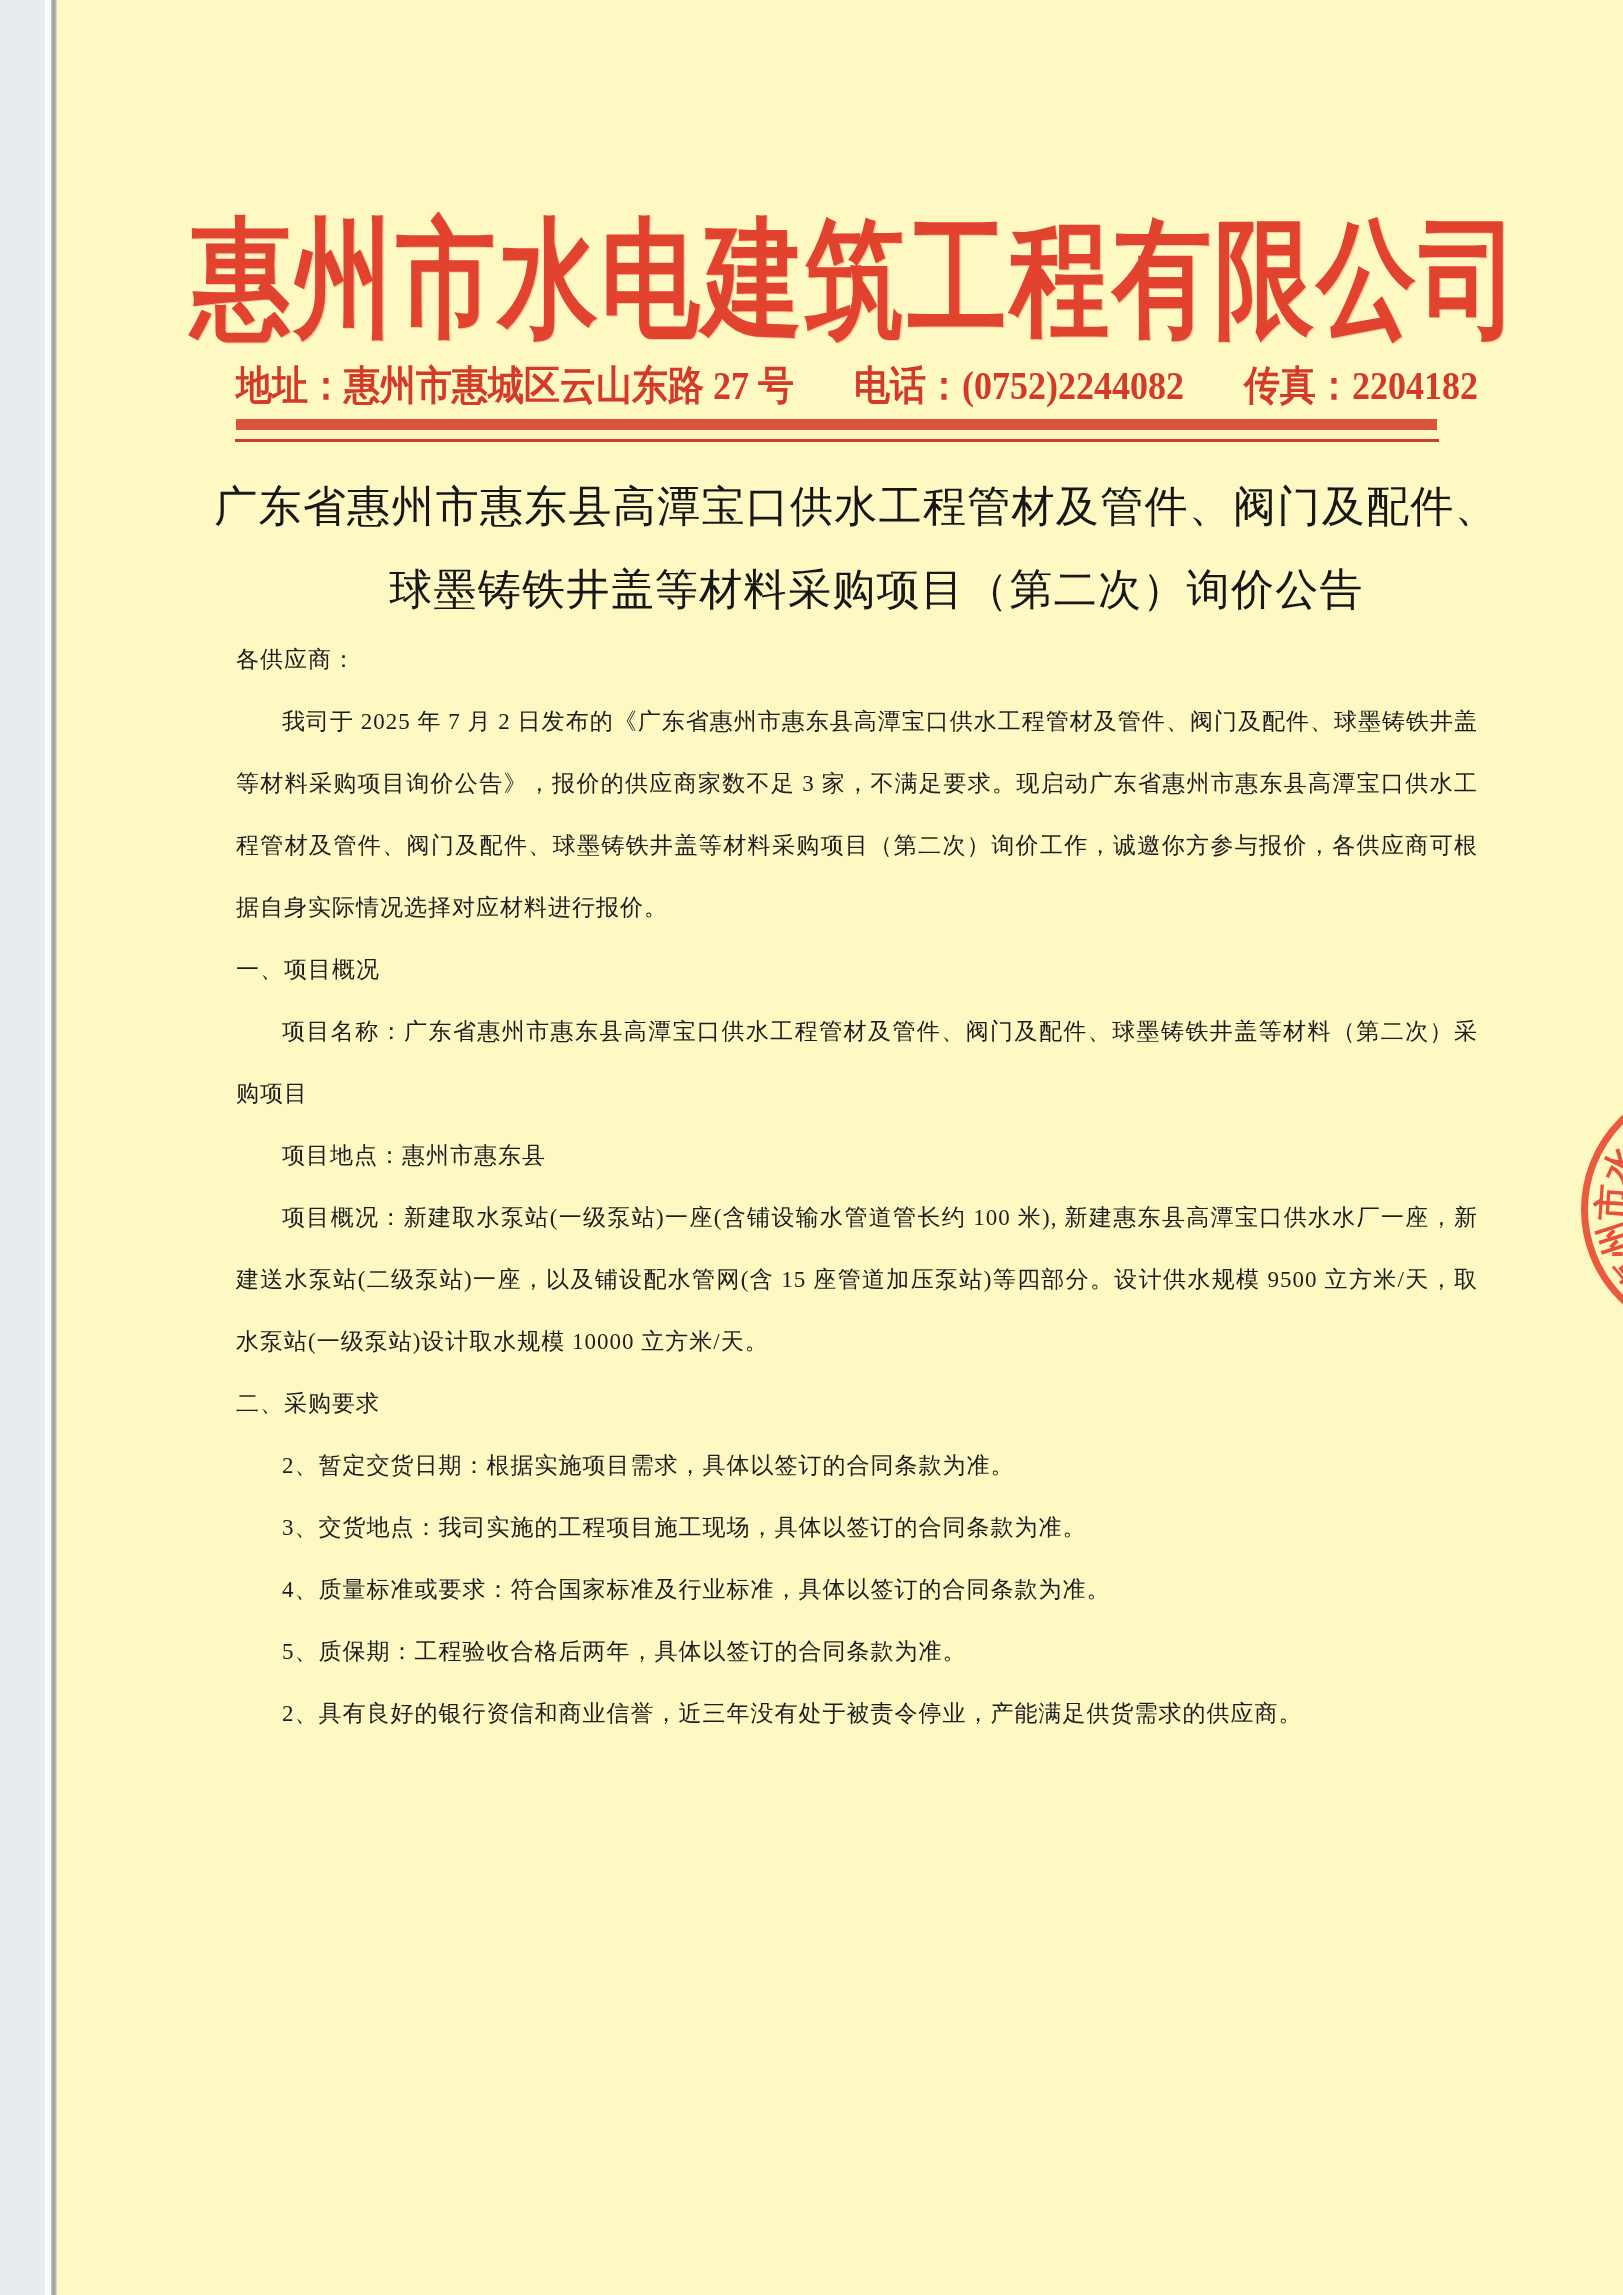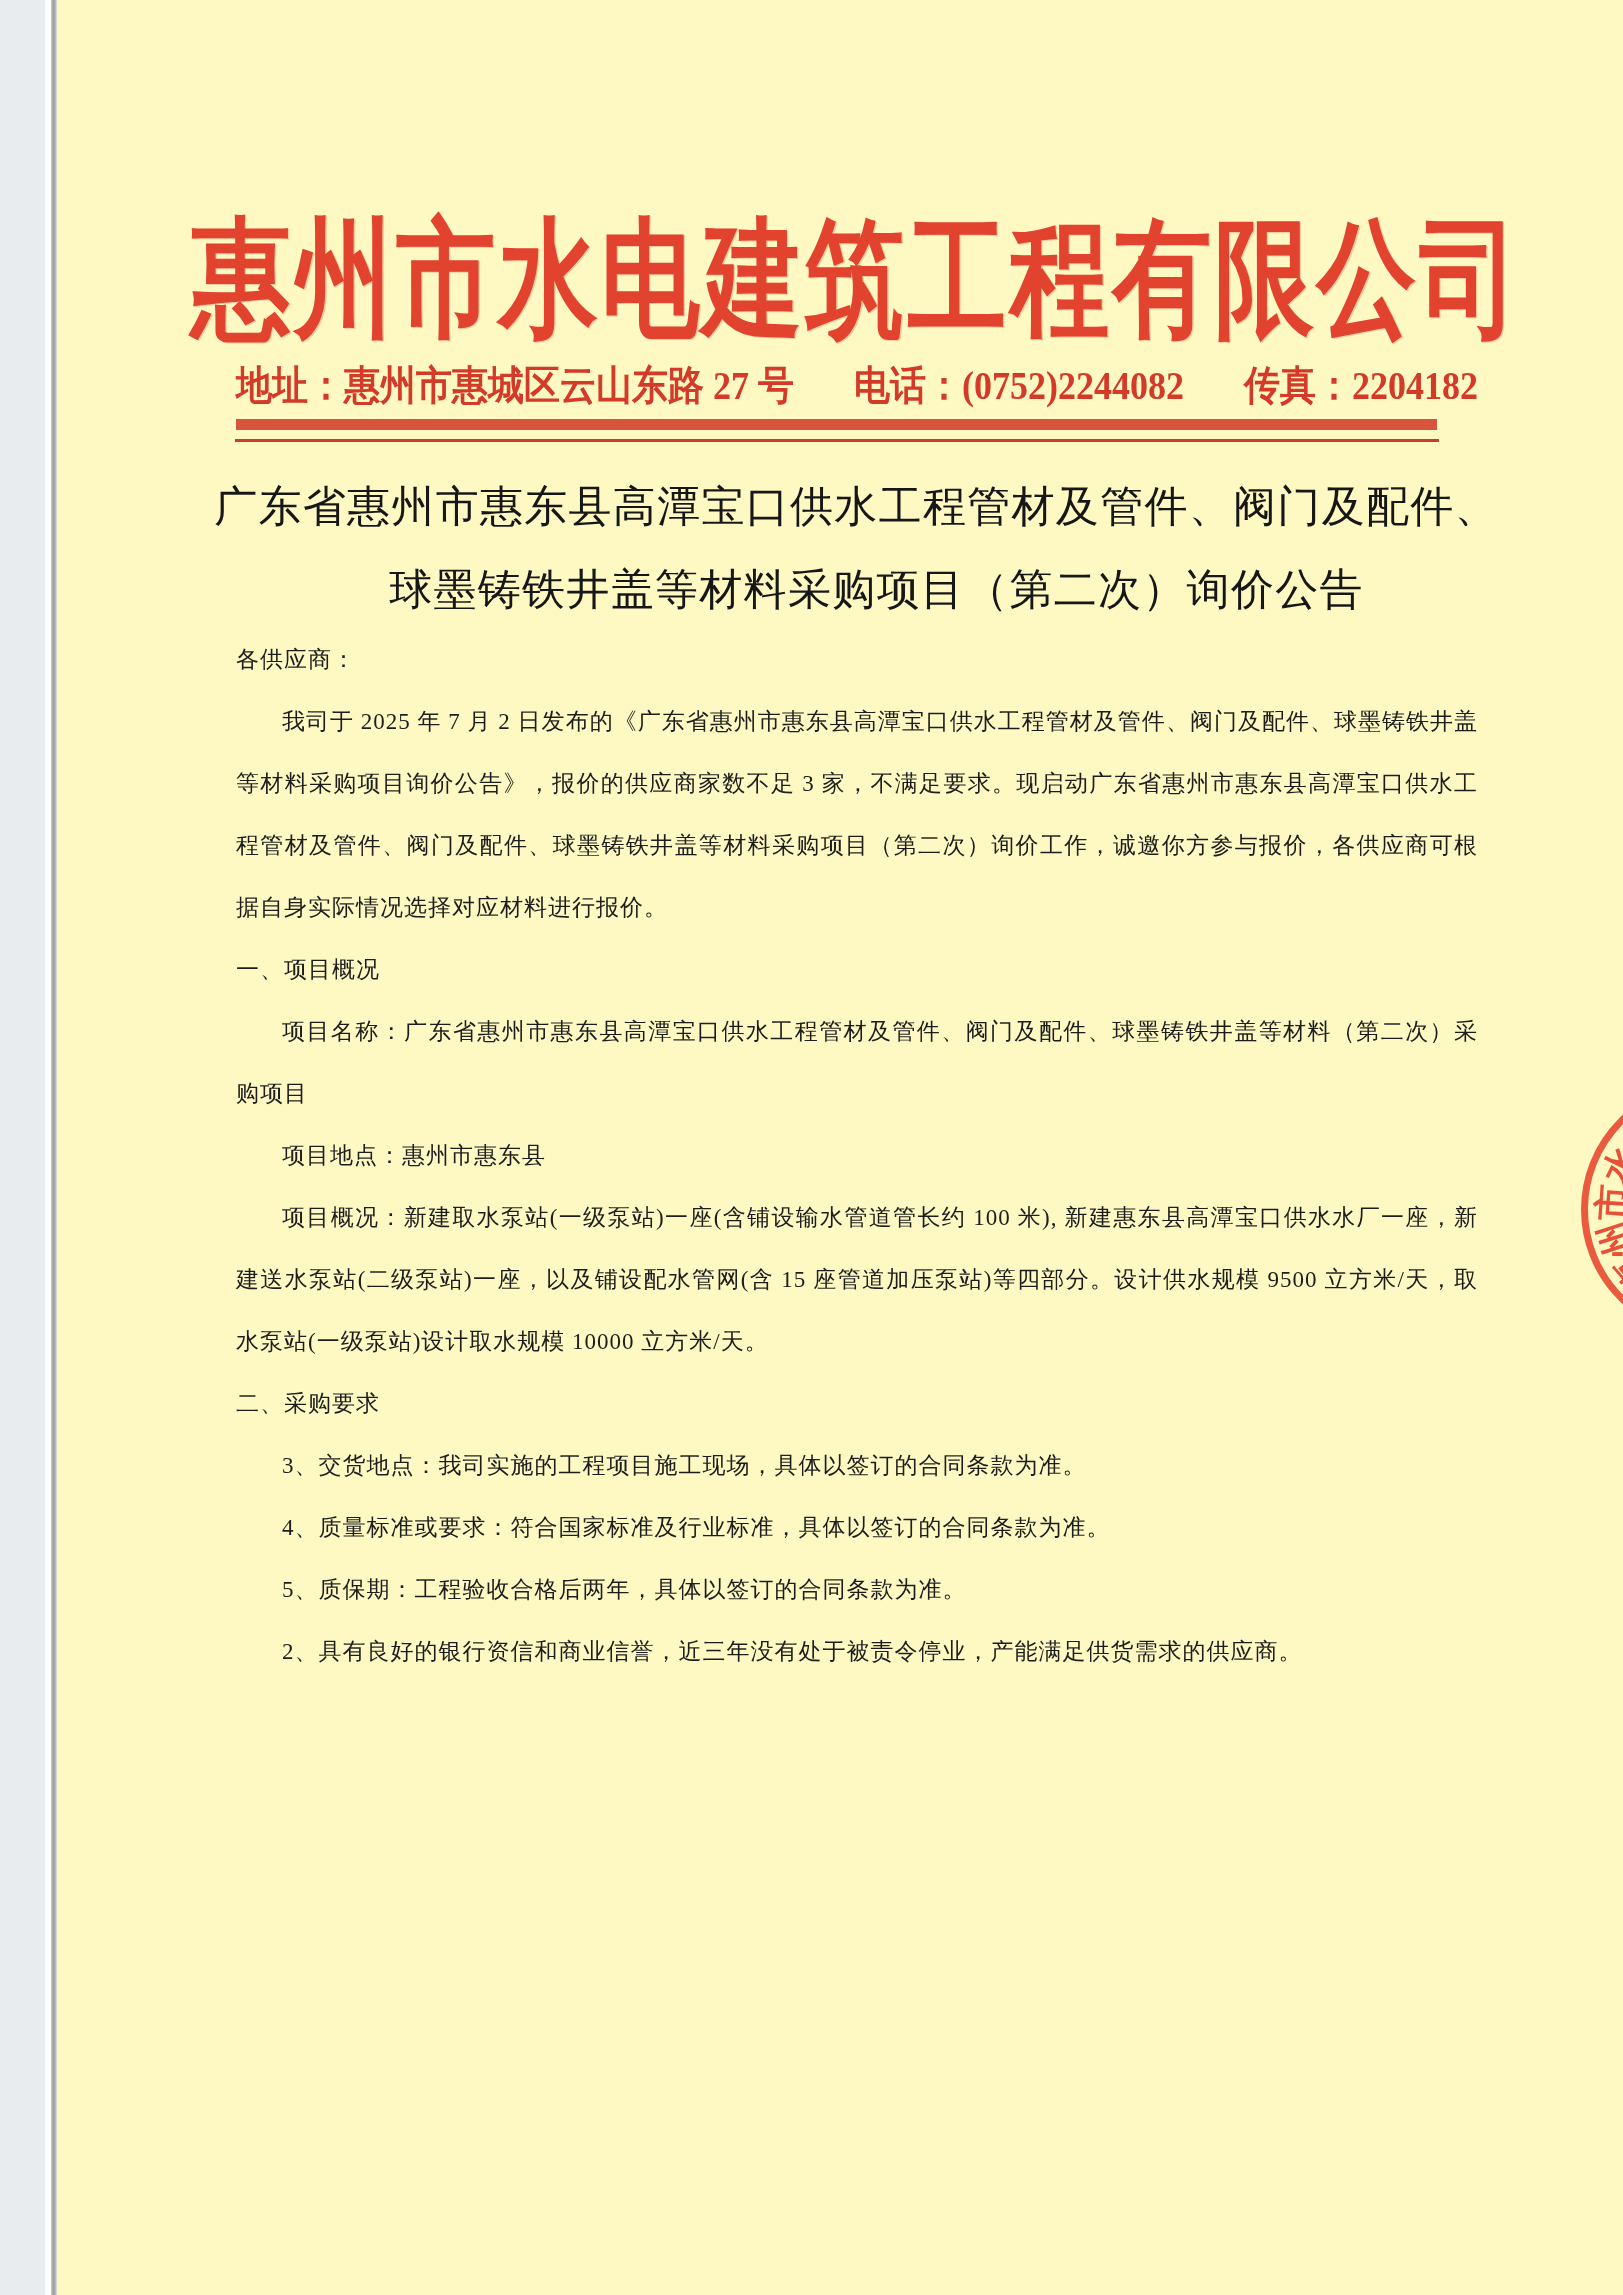--- a/index.html
+++ b/index.html
@@ -94,20 +94,21 @@
   <div class="doc-title t2">球墨铸铁井盖等材料采购项目（第二次）询价公告</div>
 
   <div class="body-text">
     <p>各供应商：</p>
     <p class="indent">我司于 2025 年 7 月 2 日发布的《广东省惠州市惠东县高潭宝口供水工程管材及管件、阀门及配件、球墨铸铁井盖等材料采购项目询价公告》，报价的供应商家数不足 3 家，不满足要求。现启动广东省惠州市惠东县高潭宝口供水工程管材及管件、阀门及配件、球墨铸铁井盖等材料采购项目（第二次）询价工作，诚邀你方参与报价，各供应商可根据自身实际情况选择对应材料进行报价。</p>
     <p>一、项目概况</p>
     <p class="indent">项目名称：广东省惠州市惠东县高潭宝口供水工程管材及管件、阀门及配件、球墨铸铁井盖等材料（第二次）采购项目</p>
     <p class="indent">项目地点：惠州市惠东县</p>
     <p class="indent">项目概况：新建取水泵站(一级泵站)一座(含铺设输水管道管长约 100 米), 新建惠东县高潭宝口供水水厂一座，新建送水泵站(二级泵站)一座，以及铺设配水管网(含 15 座管道加压泵站)等四部分。设计供水规模 9500 立方米/天，取水泵站(一级泵站)设计取水规模 10000 立方米/天。</p>
     <p>二、采购要求</p>
+    <p class="indent">2、暂定交货日期：根据实施项目需求，具体以签订的合同条款为准。</p>
     <p class="indent">3、交货地点：我司实施的工程项目施工现场，具体以签订的合同条款为准。</p>
     <p class="indent">4、质量标准或要求：符合国家标准及行业标准，具体以签订的合同条款为准。</p>
     <p class="indent">5、质保期：工程验收合格后两年，具体以签订的合同条款为准。</p>
     <p class="indent">2、具有良好的银行资信和商业信誉，近三年没有处于被责令停业，产能满足供货需求的供应商。</p>
   </div>
 
   <div class="seal"></div>
   <span class="seal-char sc0">惠</span>
   <span class="seal-char sc1">州</span>
   <span class="seal-char sc2">市</span>

